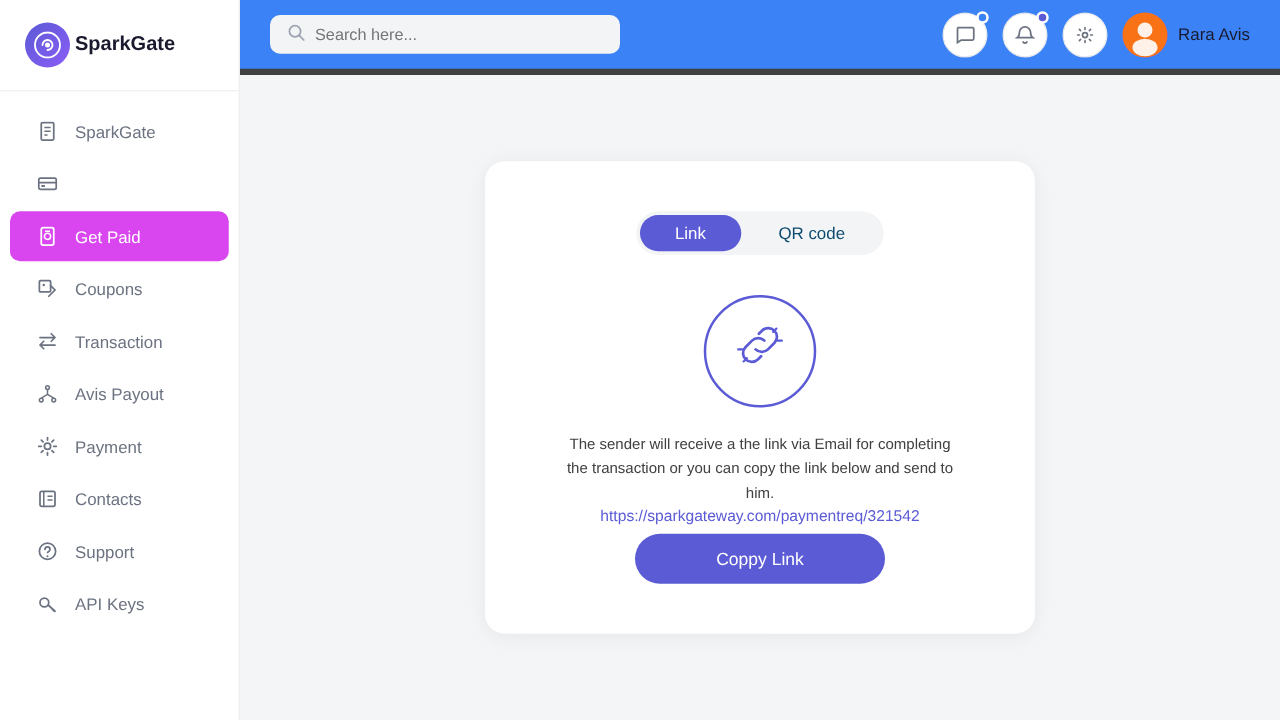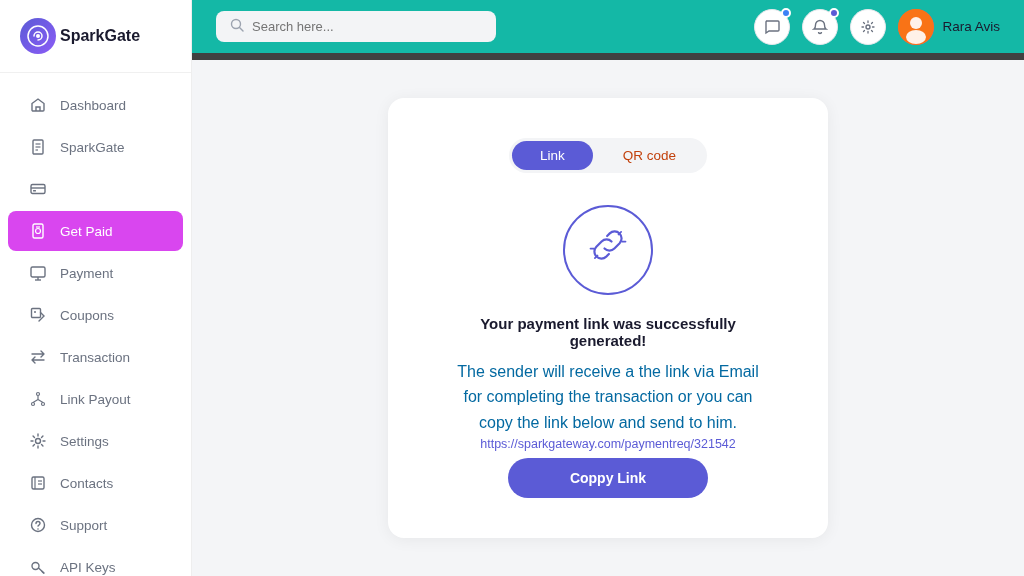--- a/index.html
+++ b/index.html
@@ -76,26 +76,26 @@
 
     
     .main-area {
       flex: 1;
       display: flex;
       flex-direction: column;
       overflow: hidden;
     }
     .header {
       height: 60px;
-      background: #14b8a6;
+      background: #3b82f6;
       display: flex;
       align-items: center;
       justify-content: space-between;
       padding: 0 24px;
-      border-bottom: 7px solid #404040;
+      border-bottom: 5px solid #404040;
       flex-shrink: 0;
     }
     .search-bar {
       display: flex;
       align-items: center;
       background: #f3f4f6;
       border-radius: 8px;
       padding: 7px 14px;
       gap: 8px;
       width: 280px;
@@ -192,21 +192,21 @@
       font-size: 13.5px;
       font-weight: 500;
       transition: all 0.15s;
     }
     .tab-btn.active {
       background: #5b5bd6;
       color: #fff;
     }
     .tab-btn.inactive {
       background: transparent;
-      color: #c2410c;
+      color: #0c4a6e;
     }
     .link-icon-wrap {
       width: 90px;
       height: 90px;
       border-radius: 50%;
       border: 2px solid #5b5bd6;
       display: flex;
       align-items: center;
       justify-content: center;
       margin-bottom: 20px;
@@ -216,41 +216,41 @@
       font-size: 38px;
     }
     .success-title {
       font-size: 15px;
       font-weight: 700;
       color: #1a1a2e;
       text-align: center;
       margin-bottom: 10px;
     }
     .success-desc {
-      font-size: 16px;
-      color: #0369a1;
+      font-size: 12px;
+      color: #404040;
       text-align: center;
       line-height: 1.6;
       margin-bottom: 2px;
       max-width: 320px;
     }
     .payment-url {
       font-size: 12.5px;
       color: #5b5bd6;
       margin-bottom: 7px;
       text-align: center;
     }
     .copy-btn {
       background: #5b5bd6;
       color: #fff;
       border: none;
       border-radius: 24px;
       padding: 12px 56px;
       font-size: 14px;
-      font-weight: 700;
+      font-weight: 400;
       cursor: pointer;
       width: 100%;
       max-width: 200px;
     }
 
     
     .link-svg {
       width: 42px;
       height: 42px;
     }
@@ -265,29 +265,20 @@
         <circle cx="11" cy="11" r="10" stroke="#fff" stroke-width="1.5"></circle>
         <path d="M7 11c0-2.2 1.8-4 4-4s4 1.8 4 4-1.8 4-4 4" stroke="#fff" stroke-width="1.5" stroke-linecap="round"></path>
         <circle cx="11" cy="11" r="2" fill="#fff"></circle>
       </svg>
     </div>
     <span class="logo-text">SparkGate</span>
   </div>
 
   <nav class="sidebar-nav">
 
-    <div class="nav-item">
-      <span class="nav-icon">
-        <svg width="16" height="16" viewBox="0 0 16 16" fill="none">
-          <path d="M2 6.5L8 2l6 4.5V13a1 1 0 01-1 1H3a1 1 0 01-1-1V6.5z" stroke="currentColor" stroke-width="1.4" fill="none"></path>
-          <path d="M6 14v-4h4v4" stroke="currentColor" stroke-width="1.4"></path>
-        </svg>
-      </span>
-      <span class="nav-label">Dashboard</span>
-    </div>
 
     <div class="nav-item">
       <span class="nav-icon">
         <svg width="16" height="16" viewBox="0 0 16 16" fill="none">
           <rect x="3" y="1" width="10" height="14" rx="1" stroke="currentColor" stroke-width="1.4"></rect>
           <line x1="5.5" y1="5" x2="10.5" y2="5" stroke="currentColor" stroke-width="1.2"></line>
           <line x1="5.5" y1="8" x2="10.5" y2="8" stroke="currentColor" stroke-width="1.2"></line>
           <line x1="5.5" y1="11" x2="8" y2="11" stroke="currentColor" stroke-width="1.2"></line>
         </svg>
       </span>
@@ -308,30 +299,20 @@
       <span class="nav-icon">
         <svg width="16" height="16" viewBox="0 0 16 16" fill="none">
           <rect x="3" y="1" width="10" height="14" rx="1.5" stroke="white" stroke-width="1.4"></rect>
           <circle cx="8" cy="8" r="2.5" stroke="white" stroke-width="1.2"></circle>
           <line x1="6" y1="4" x2="10" y2="4" stroke="white" stroke-width="1.2"></line>
         </svg>
       </span>
       <span class="nav-label">Get Paid</span>
     </div>
 
-    <div class="nav-item">
-      <span class="nav-icon">
-        <svg width="16" height="16" viewBox="0 0 16 16" fill="none">
-          <rect x="1" y="2" width="14" height="10" rx="1.5" stroke="currentColor" stroke-width="1.4"></rect>
-          <line x1="8" y1="12" x2="8" y2="15" stroke="currentColor" stroke-width="1.4"></line>
-          <line x1="5" y1="15" x2="11" y2="15" stroke="currentColor" stroke-width="1.4"></line>
-        </svg>
-      </span>
-      <span class="nav-label">Payment</span>
-    </div>
 
     <div class="nav-item">
       <span class="nav-icon">
         <svg width="16" height="16" viewBox="0 0 16 16" fill="none">
           <rect x="1.5" y="1.5" width="9" height="9" rx="1" stroke="currentColor" stroke-width="1.4"></rect>
           <path d="M10.5 5.5L14 9l-5 5" stroke="currentColor" stroke-width="1.4" stroke-linecap="round"></path>
           <circle cx="5" cy="5" r="1" fill="currentColor"></circle>
         </svg>
       </span>
       <span class="nav-label">Coupons</span>
@@ -348,31 +329,31 @@
 
     <div class="nav-item">
       <span class="nav-icon">
         <svg width="16" height="16" viewBox="0 0 16 16" fill="none">
           <circle cx="8" cy="3" r="1.5" stroke="currentColor" stroke-width="1.2"></circle>
           <circle cx="3" cy="13" r="1.5" stroke="currentColor" stroke-width="1.2"></circle>
           <circle cx="13" cy="13" r="1.5" stroke="currentColor" stroke-width="1.2"></circle>
           <path d="M8 4.5v4M8 8.5L3 11.5M8 8.5L13 11.5" stroke="currentColor" stroke-width="1.2"></path>
         </svg>
       </span>
-      <span class="nav-label">Link Payout</span>
+      <span class="nav-label">Avis Payout</span>
     </div>
 
     <div class="nav-item">
       <span class="nav-icon">
         <svg width="16" height="16" viewBox="0 0 16 16" fill="none">
           <circle cx="8" cy="8" r="2.5" stroke="currentColor" stroke-width="1.4"></circle>
           <path d="M8 1v2M8 13v2M1 8h2M13 8h2M3.05 3.05l1.41 1.41M11.54 11.54l1.41 1.41M3.05 12.95l1.41-1.41M11.54 4.46l1.41-1.41" stroke="currentColor" stroke-width="1.4" stroke-linecap="round"></path>
         </svg>
       </span>
-      <span class="nav-label">Settings</span>
+      <span class="nav-label">Payment</span>
     </div>
 
     <div class="nav-item">
       <span class="nav-icon">
         <svg width="16" height="16" viewBox="0 0 16 16" fill="none">
           <rect x="2" y="2" width="12" height="12" rx="1.5" stroke="currentColor" stroke-width="1.4"></rect>
           <line x1="5" y1="2" x2="5" y2="14" stroke="currentColor" stroke-width="1.2"></line>
           <line x1="8" y1="6" x2="12" y2="6" stroke="currentColor" stroke-width="1.2"></line>
           <line x1="8" y1="9" x2="12" y2="9" stroke="currentColor" stroke-width="1.2"></line>
         </svg>
@@ -464,21 +445,20 @@
             <path d="M28 20a8 8 0 00-11.31 0l-6 6a8 8 0 0011.31 11.31l3-3" stroke="#5b5bd6" stroke-width="2.5" stroke-linecap="round"></path>
 
             <line x1="36" y1="12" x2="39" y2="9" stroke="#5b5bd6" stroke-width="2" stroke-linecap="round"></line>
             <line x1="40" y1="20" x2="44" y2="20" stroke="#5b5bd6" stroke-width="2" stroke-linecap="round"></line>
             <line x1="12" y1="36" x2="9" y2="39" stroke="#5b5bd6" stroke-width="2" stroke-linecap="round"></line>
             <line x1="8" y1="28" x2="4" y2="28" stroke="#5b5bd6" stroke-width="2" stroke-linecap="round"></line>
           </svg>
         </span>
       </div>
 
-      <p class="success-title">Your payment link was successfully generated!</p>
 
       <p class="success-desc">The sender will receive a the link via Email for completing the transaction or you can copy the link below and send to him.</p>
 
       <p class="payment-url">https://sparkgateway.com/paymentreq/321542</p>
 
       <button class="copy-btn">Coppy Link</button>
     </div>
   </div>
 </div>
 

